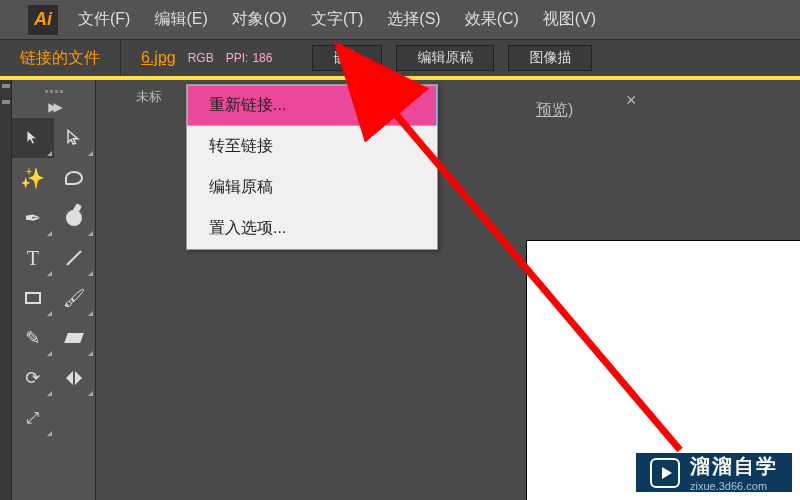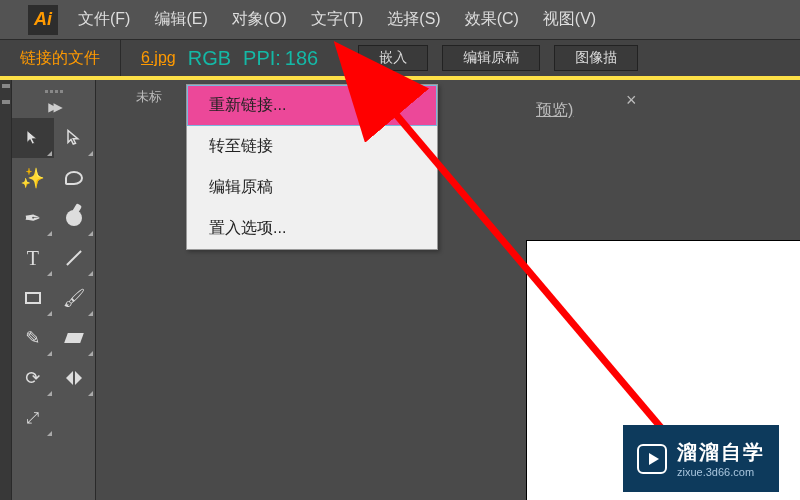--- a/index.html
+++ b/index.html
@@ -6,21 +6,21 @@
     body { width: 800px; height: 500px; background: #4a4a4a; overflow: hidden; position: relative; }
     
     .menu-bar { height: 40px; background: #535353; display: flex; align-items: center; padding-left: 28px; border-bottom: 1px solid #2a2a2a; }
     .app-logo { width: 30px; height: 30px; background: #2d2d2d; display: flex; align-items: center; justify-content: center; margin-right: 20px; }
     .app-logo-text { color: #ff9a00; font-weight: bold; font-size: 18px; font-style: italic; }
     .menu-item { color: #ddd; font-size: 16px; margin-right: 24px; cursor: default; }
     
     .control-bar { height: 40px; background: #434343; display: flex; align-items: center; border-bottom: 4px solid #fde047; }
     .section-label { color: #ff9a00; font-size: 16px; padding: 0 20px; border-right: 1px solid #2a2a2a; height: 100%; display: flex; align-items: center; }
     .file-link { color: #ff9a00; text-decoration: underline; font-size: 16px; margin-left: 20px; }
-    .info-text { color: #14b8a6; font-size: 20px; margin-left: 12px; }
+    .info-text { color: #f9a8d4; font-size: 12px; margin-left: 12px; }
     .ctrl-btn { background: #3a3a3a; color: #ddd; border: 1px solid #222; font-size: 14px; padding: 3px 20px; margin-left: 14px; }
     
     .main-area { display: flex; height: calc(100% - 80px); }
     .left-strip { width: 12px; background: #383838; border-right: 1px solid #2a2a2a; }
     .left-strip div { width: 8px; height: 8px; margin: 4px auto; }
     
     .tool-panel { width: 84px; background: #535353; border-right: 1px solid #2a2a2a; padding-top: 6px; }
     .tool-handle { height: 10px; display: flex; justify-content: center; align-items: center; gap: 2px; margin-bottom: 4px; }
     .tool-handle span { width: 3px; height: 3px; background: #888; }
     .tool-chevrons { color: #ccc; text-align: center; font-size: 12px; margin-bottom: 4px; letter-spacing: -4px; }
@@ -35,21 +35,21 @@
     .preview-close { position: absolute; top: 10px; left: 530px; color: #bbb; font-size: 18px; }
     
     .context-menu { position: absolute; top: 4px; left: 90px; width: 252px; background: #f0f0f0; border: 1px solid #999; z-index: 20; box-shadow: 2px 2px 4px rgba(0,0,0,0.3); }
     .menu-row { padding: 10px 22px; font-size: 16px; color: #222; }
     .menu-row.hover { background: #ec4899; border: 1px solid #7ab8e0; padding: 9px 21px; }
     
     .canvas-white { position: absolute; top: 160px; left: 430px; width: 370px; height: 340px; background: #fff; border: 1px solid #000; }
     
     .arrow-svg { position: absolute; top: 0; left: 0; z-index: 30; pointer-events: none; }
     
-    .watermark { position: absolute; right: 21px; bottom: 8px; background: #0d3a5c; color: #fff; padding: 14px 14px; display: flex; align-items: center; gap: 10px; z-index: 40; }
+    .watermark { position: absolute; right: 8px; bottom: 8px; background: #0d3a5c; color: #fff; padding: 0 14px; display: flex; align-items: center; gap: 10px; z-index: 40; }
     .wm-icon { width: 30px; height: 30px; border: 2px solid #fff; border-radius: 6px; display: flex; align-items: center; justify-content: center; }
     .wm-play { width: 0; height: 0; border-left: 10px solid #fff; border-top: 6px solid transparent; border-bottom: 6px solid transparent; margin-left: 3px; }
     .wm-text { display: flex; flex-direction: column; }
     .wm-main { font-size: 20px; font-weight: bold; letter-spacing: 2px; }
     .wm-sub { font-size: 11px; color: #a8c5dd; }
     
     
     .ic-sel { width: 18px; height: 18px; }
     .ic-sel svg { width: 100%; height: 100%; }
     .ic-direct { width: 18px; height: 18px; }

